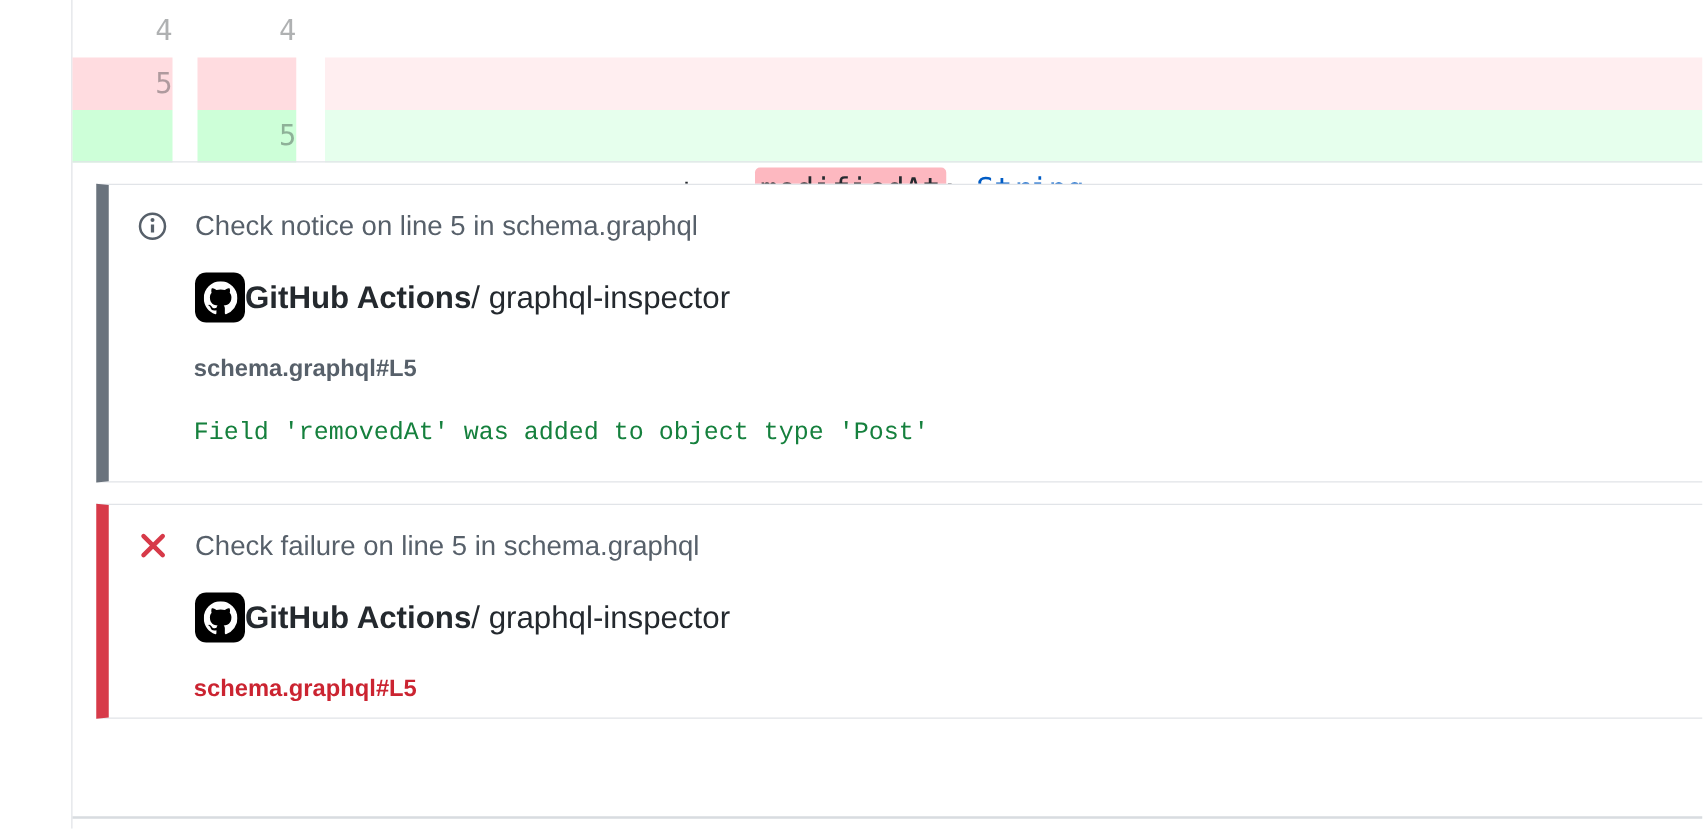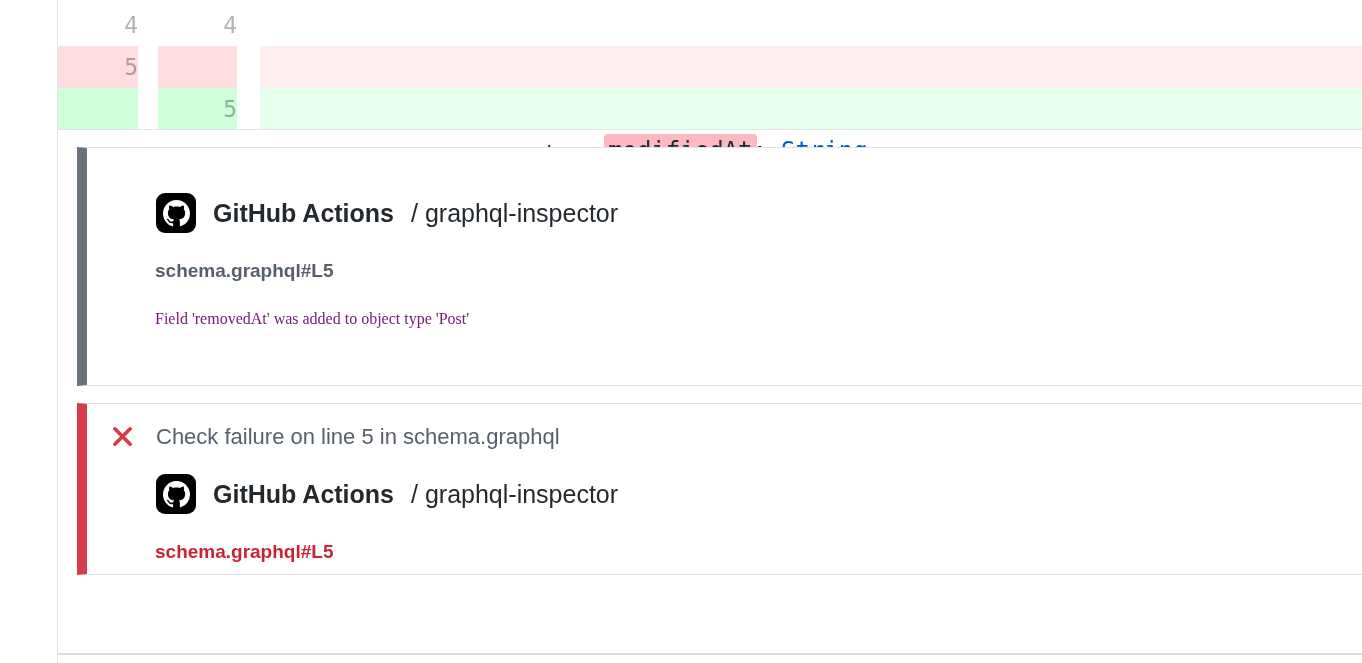--- a/index.html
+++ b/index.html
@@ -38,33 +38,33 @@
   .annotation { position:absolute; left:77px; right:0; background:#fff;
                 border-top:1px solid #e1e4e8; border-bottom:1px solid #e1e4e8;
                 padding-top:20px; overflow:hidden; }
   .annotation.notice  { border-left:10px solid #6a737d; }
   .annotation.failure { border-left:10px solid #d73a49; }
 
   .ann-title-row { display:flex; align-items:center; gap:22px; padding-left:23px; height:25px; }
   .ann-title { color:#57606a; font-size:22px; }
   .ann-icon { width:24px; height:24px; flex:0 0 24px; display:flex; align-items:center; justify-content:center; }
 
-  .ann-app-row { display:flex; align-items:center; gap:17px; margin:25px 0 0 69px; height:40px; }
+  .ann-app-row { display:flex; align-items:center; margin:25px 0 0 69px; height:40px; }
   .gh-logo { width:40px; height:40px; background:#000; border-radius:9px;
              display:flex; align-items:center; justify-content:center; }
   .app-name { font-size:25px; font-weight:700; color:#24292e; }
   .app-suffix { font-size:25px; color:#24292e; }
 
   .ann-file { margin:27px 0 0 68px; font-size:19px; font-weight:700; }
   .annotation.notice  .ann-file { color:#57606a; }
   .annotation.failure .ann-file { color:#cb2431; }
   .ann-file a { color:inherit; text-decoration:none; cursor:pointer; }
 
-  .ann-msg { margin:28px 0 0 68px; font-family:Liberation Serif, serif;
-             font-size:16px; color:#701a75; white-space:pre; }
+  .ann-msg { margin:28px 0 0 68px; font-family:Liberation Mono, monospace;
+             font-size:20px; color:#15803d; white-space:pre; }
 </style>
 </head>
 <body>
 
 <div id="stage">
 
   <div class="v-rule"></div>
 
   <div class="diff-row row-context" style="top:4px;">
     <div class="cell-num num-old">4</div>
@@ -89,20 +89,30 @@
     <div class="cell-num num-new">5</div>
     <div class="cell-code">
       <span class="sign">+</span>
       <span class="code-text"><span class="tok-name">removedAt</span><span class="tok-colon">:</span><span class="tok-type">String</span></span>
     </div>
   </div>
 
   <div class="h-rule" style="top:129px;"></div>
 
   <div class="annotation notice" style="top:147px; height:239px;">
+    <div class="ann-title-row">
+      <span class="ann-icon">
+        <svg width="24" height="24" viewBox="0 0 24 24" fill="none">
+          <circle cx="12" cy="12" r="10" stroke="#57606a" stroke-width="2"></circle>
+          <line x1="12" y1="10.6" x2="12" y2="17" stroke="#57606a" stroke-width="2.6"></line>
+          <circle cx="12" cy="6.9" r="1.6" fill="#57606a"></circle>
+        </svg>
+      </span>
+      <span class="ann-title">Check notice on line 5 in schema.graphql</span>
+    </div>
     <div class="ann-app-row">
       <span class="gh-logo">
         <svg width="27" height="27" viewBox="0 0 16 16" fill="#ffffff">
           <path d="M8 0C3.58 0 0 3.58 0 8c0 3.54 2.29 6.53 5.47 7.59.4.07.55-.17.55-.38 0-.19-.01-.82-.01-1.49-2.01.37-2.53-.49-2.69-.94-.09-.23-.48-.94-.82-1.13-.28-.15-.68-.52-.01-.53.63-.01 1.08.58 1.23.82.72 1.21 1.87.87 2.33.66.07-.52.28-.87.51-1.07-1.78-.2-3.64-.89-3.64-3.95 0-.87.31-1.59.82-2.15-.08-.2-.36-1.02.08-2.12 0 0 .67-.21 2.2.82.64-.18 1.32-.27 2-.27s1.36.09 2 .27c1.53-1.04 2.2-.82 2.2-.82.44 1.1.16 1.92.08 2.12.51.56.82 1.27.82 2.15 0 3.07-1.87 3.75-3.65 3.95.29.25.54.73.54 1.48 0 1.07-.01 1.93-.01 2.2 0 .21.15.46.55.38A8.01 8.01 0 0 0 16 8c0-4.42-3.58-8-8-8z"></path>
         </svg>
       </span>
       <span class="app-name">GitHub Actions</span>
       <span class="app-suffix">/ graphql-inspector</span>
     </div>
     <div class="ann-file"><a>schema.graphql#L5</a></div>

